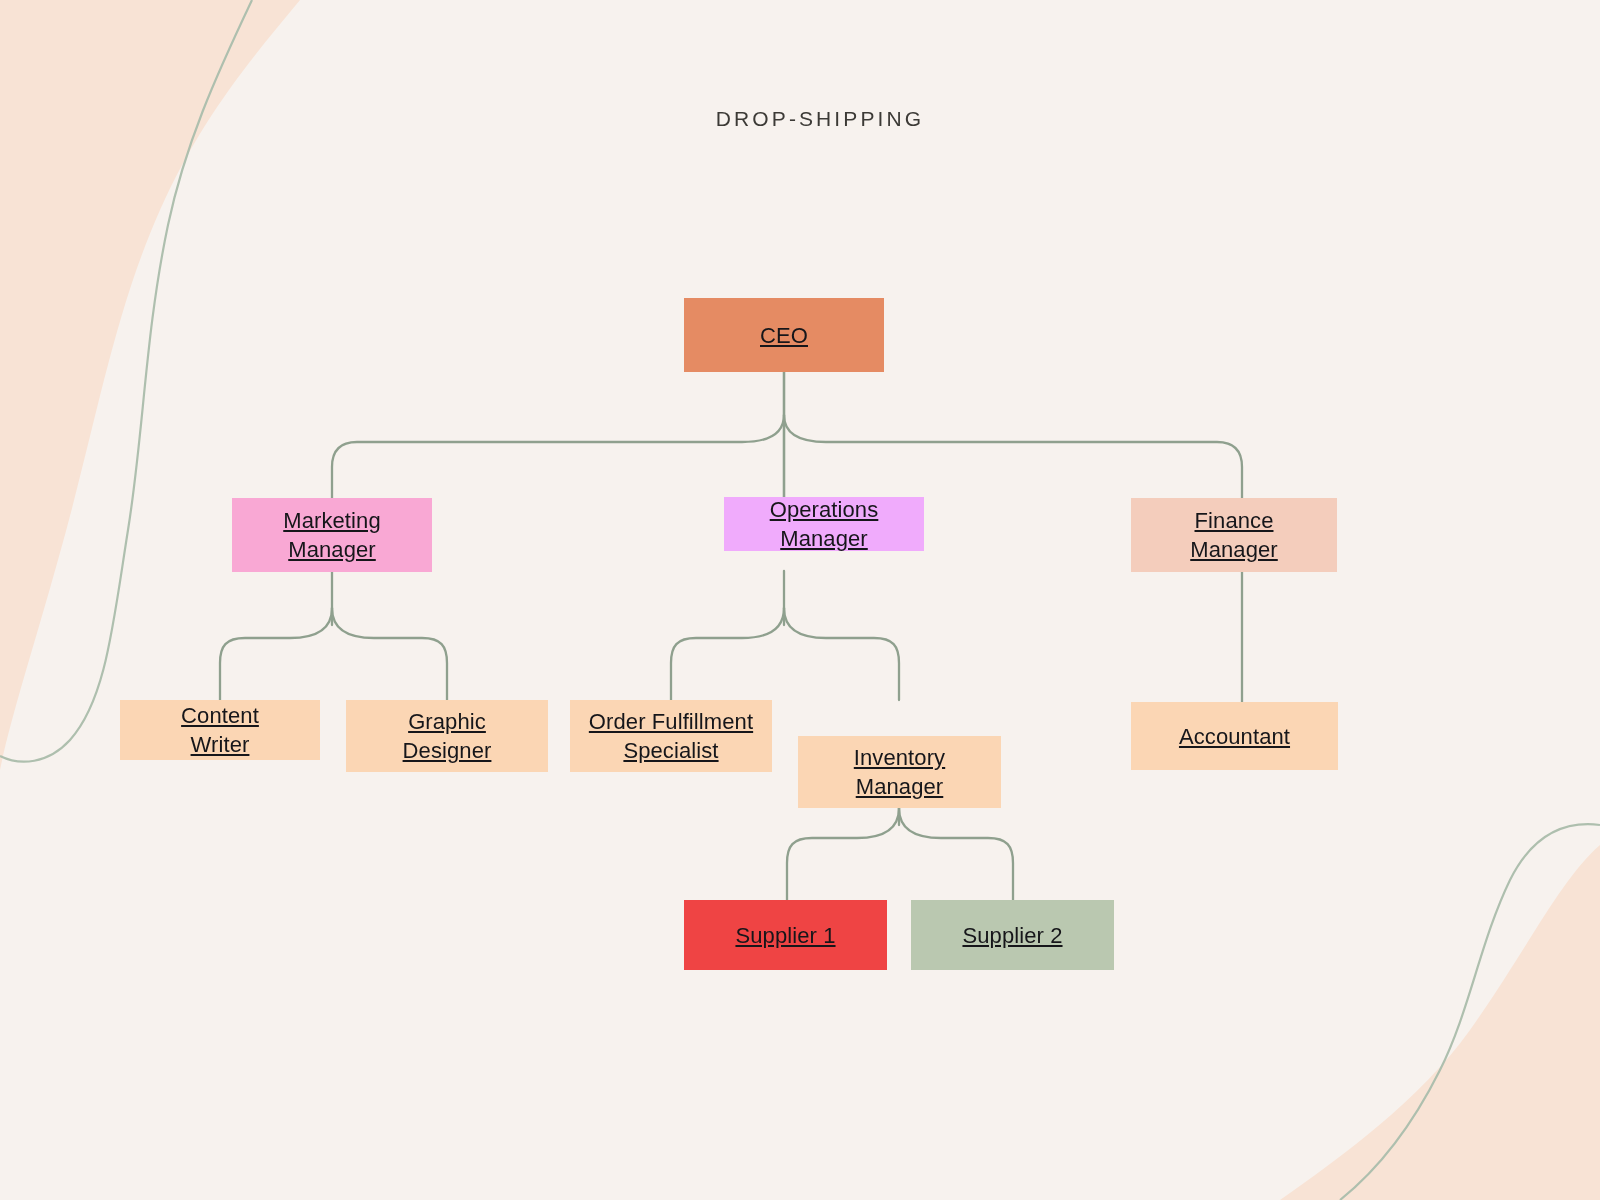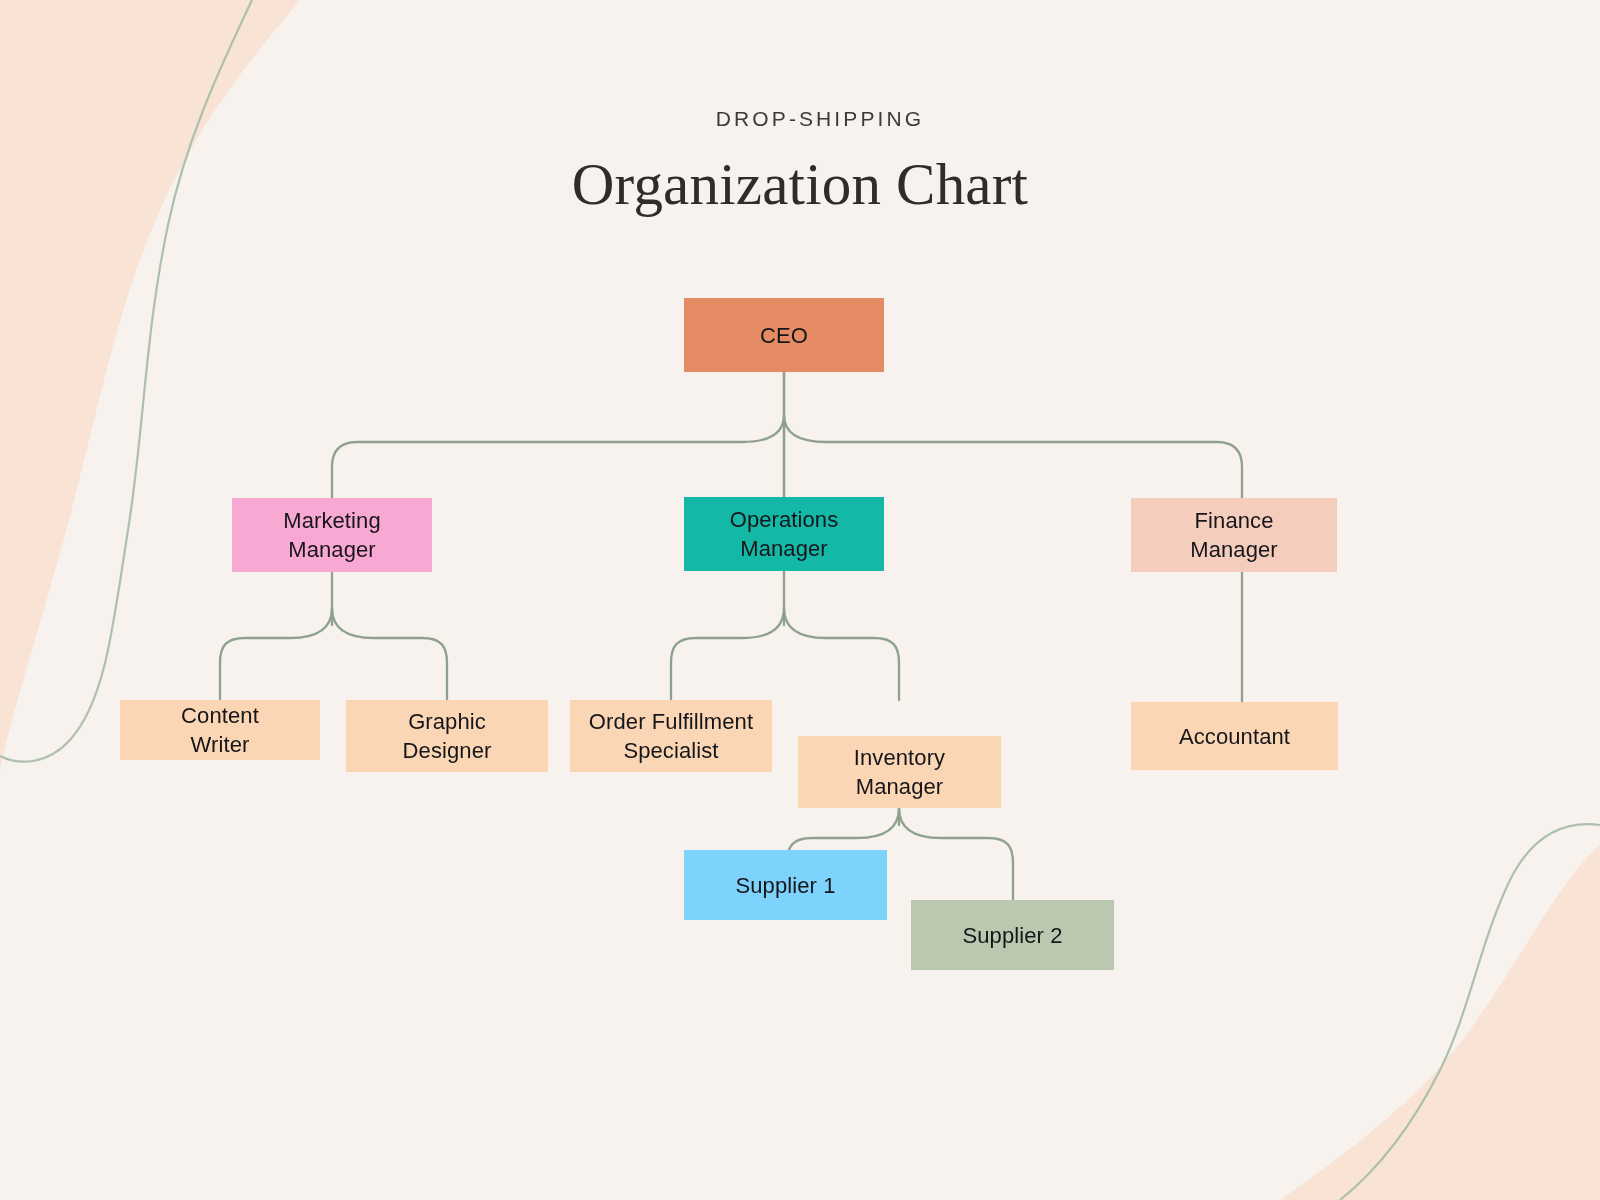--- a/index.html
+++ b/index.html
@@ -75,20 +75,21 @@
     justify-content: center;
     text-align: center;
     box-sizing: border-box;
     color: #16161A;
     font-family: "Liberation Sans", sans-serif;
     font-size: 22px;
     line-height: 29px;
     letter-spacing: 0.1px;
     white-space: pre-line;
     padding: 0 6px;
+    text-decoration: underline;
   }
   .node.level-0 { font-size: 22px; }
   .node.level-1 { font-size: 22px; }
   .node.level-2 { font-size: 22px; }
   .node.level-3 { font-size: 22px; }
 </style>
 </head>
 <body style="background: rgb(247, 242, 238);">
 
 <div id="canvas">
@@ -122,37 +123,36 @@
       <path d="M1242,572 L1242,702"></path>
 
       <path d="M899,772 L899,825"></path>
       <path d="M899,808 C899,832 879,838 857,838 L812,838 C793,838 787,846 787,863 L787,900"></path>
       <path d="M899,808 C899,832 919,838 941,838 L988,838 C1007,838 1013,846 1013,863 L1013,900"></path>
     </g>
   </svg>
 
   <div id="header">
     <div id="eyebrow">DROP-SHIPPING</div>
-    <h1 id="main-title">Organization Chart</h1>
   </div>
 
   <div id="nodes">
       <div class="node level-0" style="left: 684px; top: 298px; width: 200px; height: 74px; background: rgb(229, 139, 99);">CEO</div>
       <div class="node level-1" style="left: 232px; top: 498px; width: 200px; height: 74px; background: #f9a8d4;">Marketing
 Manager</div>
-      <div class="node level-1" style="left: 684px; top: 497px; width: 200px; height: 74px; background: #14b8a6;">Operations
+      <div class="node level-1" style="left: 724px; top: 497px; width: 200px; height: 54px; background: #f0abfc;">Operations
 Manager</div>
       <div class="node level-1" style="left: 1131px; top: 498px; width: 206px; height: 74px; background: rgb(244, 205, 188);">Finance
 Manager</div>
       <div class="node level-2" style="left: 120px; top: 700px; width: 200px; height: 60px; background: rgb(251, 214, 180);">Content
 Writer</div>
       <div class="node level-2" style="left: 346px; top: 700px; width: 202px; height: 72px; background: rgb(251, 214, 180);">Graphic
 Designer</div>
       <div class="node level-2" style="left: 570px; top: 700px; width: 202px; height: 72px; background: rgb(251, 214, 180);">Order Fulfillment
 Specialist</div>
       <div class="node level-2" style="left: 798px; top: 736px; width: 203px; height: 72px; background: rgb(251, 214, 180);">Inventory
 Manager</div>
       <div class="node level-2" style="left: 1131px; top: 702px; width: 207px; height: 68px; background: rgb(251, 214, 180);">Accountant</div>
-      <div class="node level-3" style="left: 684px; top: 850px; width: 203px; height: 70px; background: #7dd3fc;">Supplier 1</div>
+      <div class="node level-3" style="left: 684px; top: 900px; width: 203px; height: 70px; background: #ef4444;">Supplier 1</div>
       <div class="node level-3" style="left: 911px; top: 900px; width: 203px; height: 70px; background: rgb(186, 200, 176);">Supplier 2</div>
     </div>
 
 </div>
 
 </body></html>

